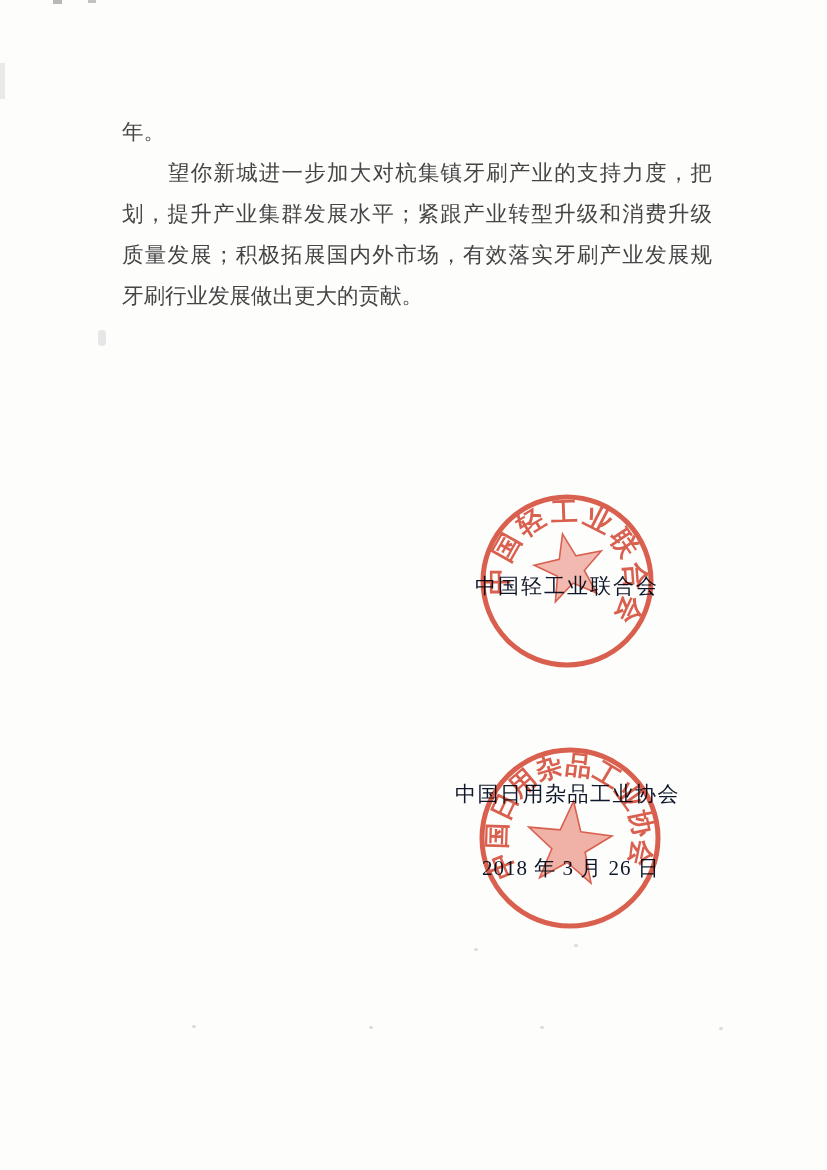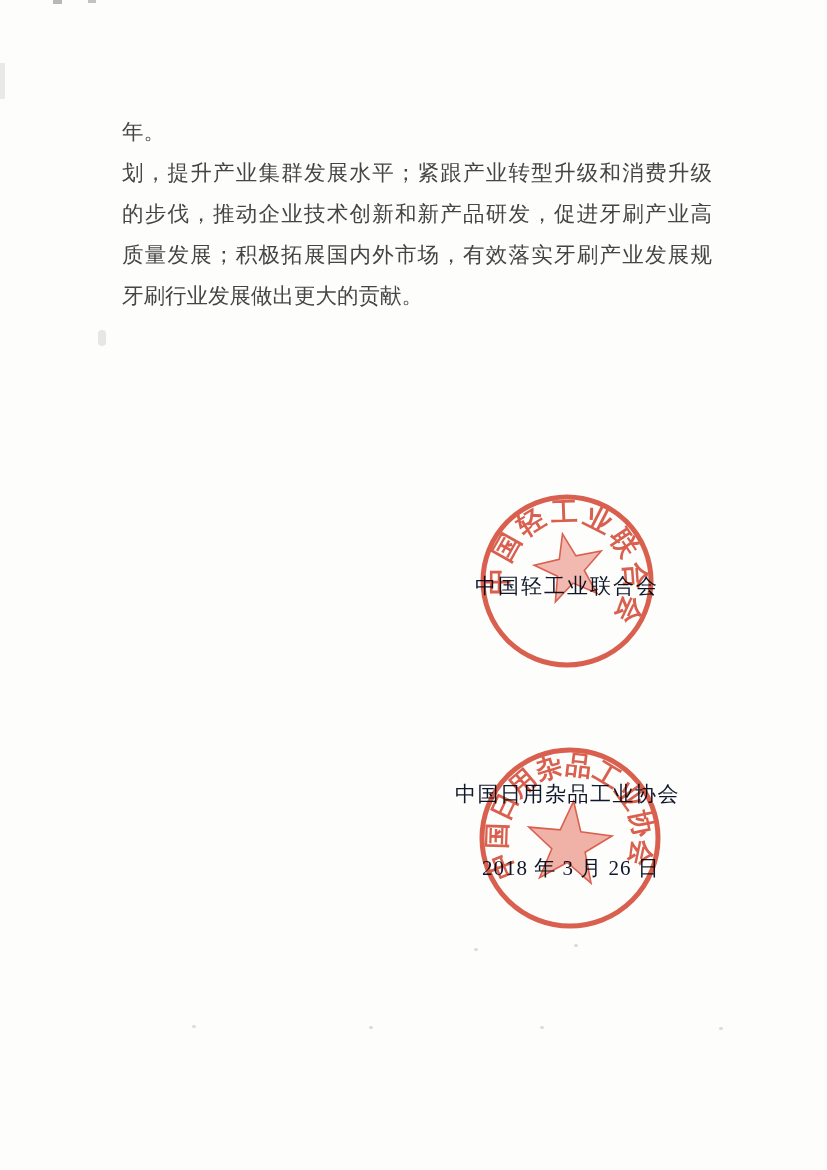--- a/index.html
+++ b/index.html
@@ -65,22 +65,22 @@
   .d3{left:540px; top:1026px;} .d4{left:719px; top:1027px;}
   .d5{left:474px; top:948px;} .d6{left:574px; top:944px;}
 </style>
 </head>
 <body>
 
 <div class="page">
 
   <div class="body-text">
     <div class="bline">年。</div>
+    <div class="bline just indent">望你新城进一步加大对杭集镇牙刷产业的支持力度，把</div>
     <div class="bline just">划，提升产业集群发展水平；紧跟产业转型升级和消费升级</div>
-    <div class="bline just">的步伐，推动企业技术创新和新产品研发，促进牙刷产业高</div>
     <div class="bline just">质量发展；积极拓展国内外市场，有效落实牙刷产业发展规</div>
     <div class="bline">牙刷行业发展做出更大的贡献。</div>
   </div>
 
   <div class="sig sig1">中国轻工业联合会</div>
   <div class="sig sig2">中国日用杂品工业协会</div>
   <div class="sig sigdate">2018 年 3 月 26 日</div>
 
   <div class="seal seal-1">
     <svg width="210" height="210" viewBox="-105 -105 210 210">

